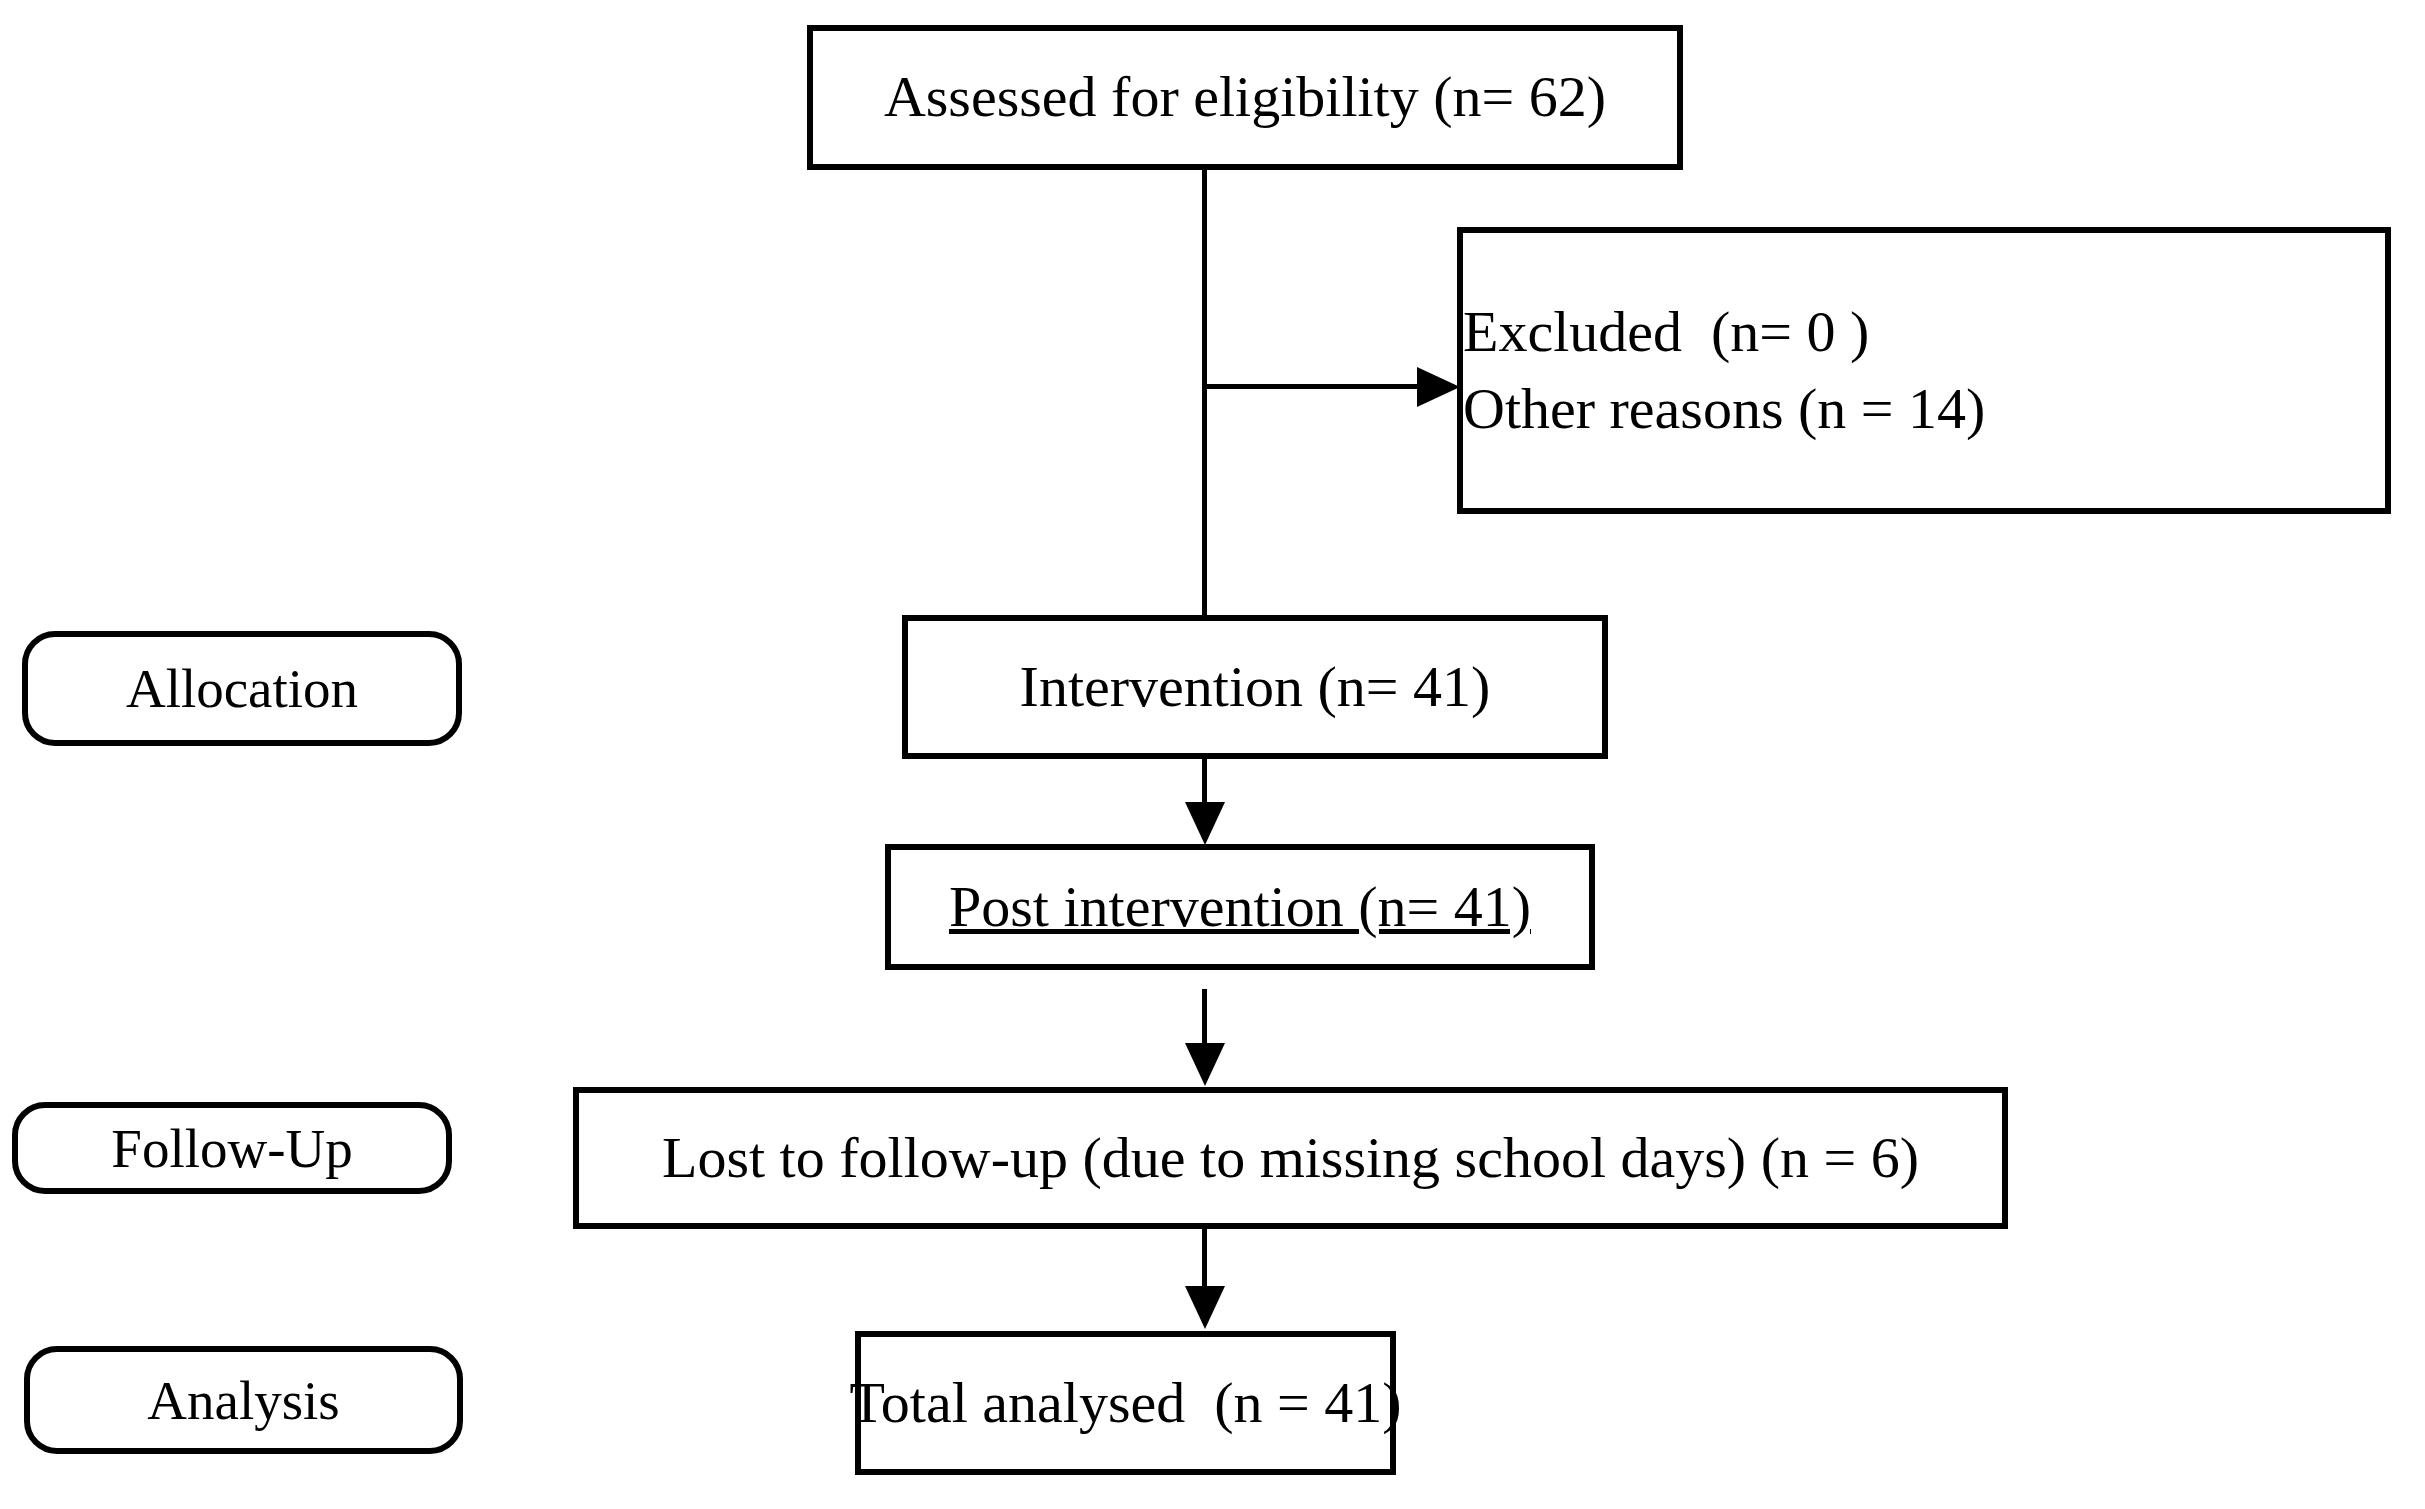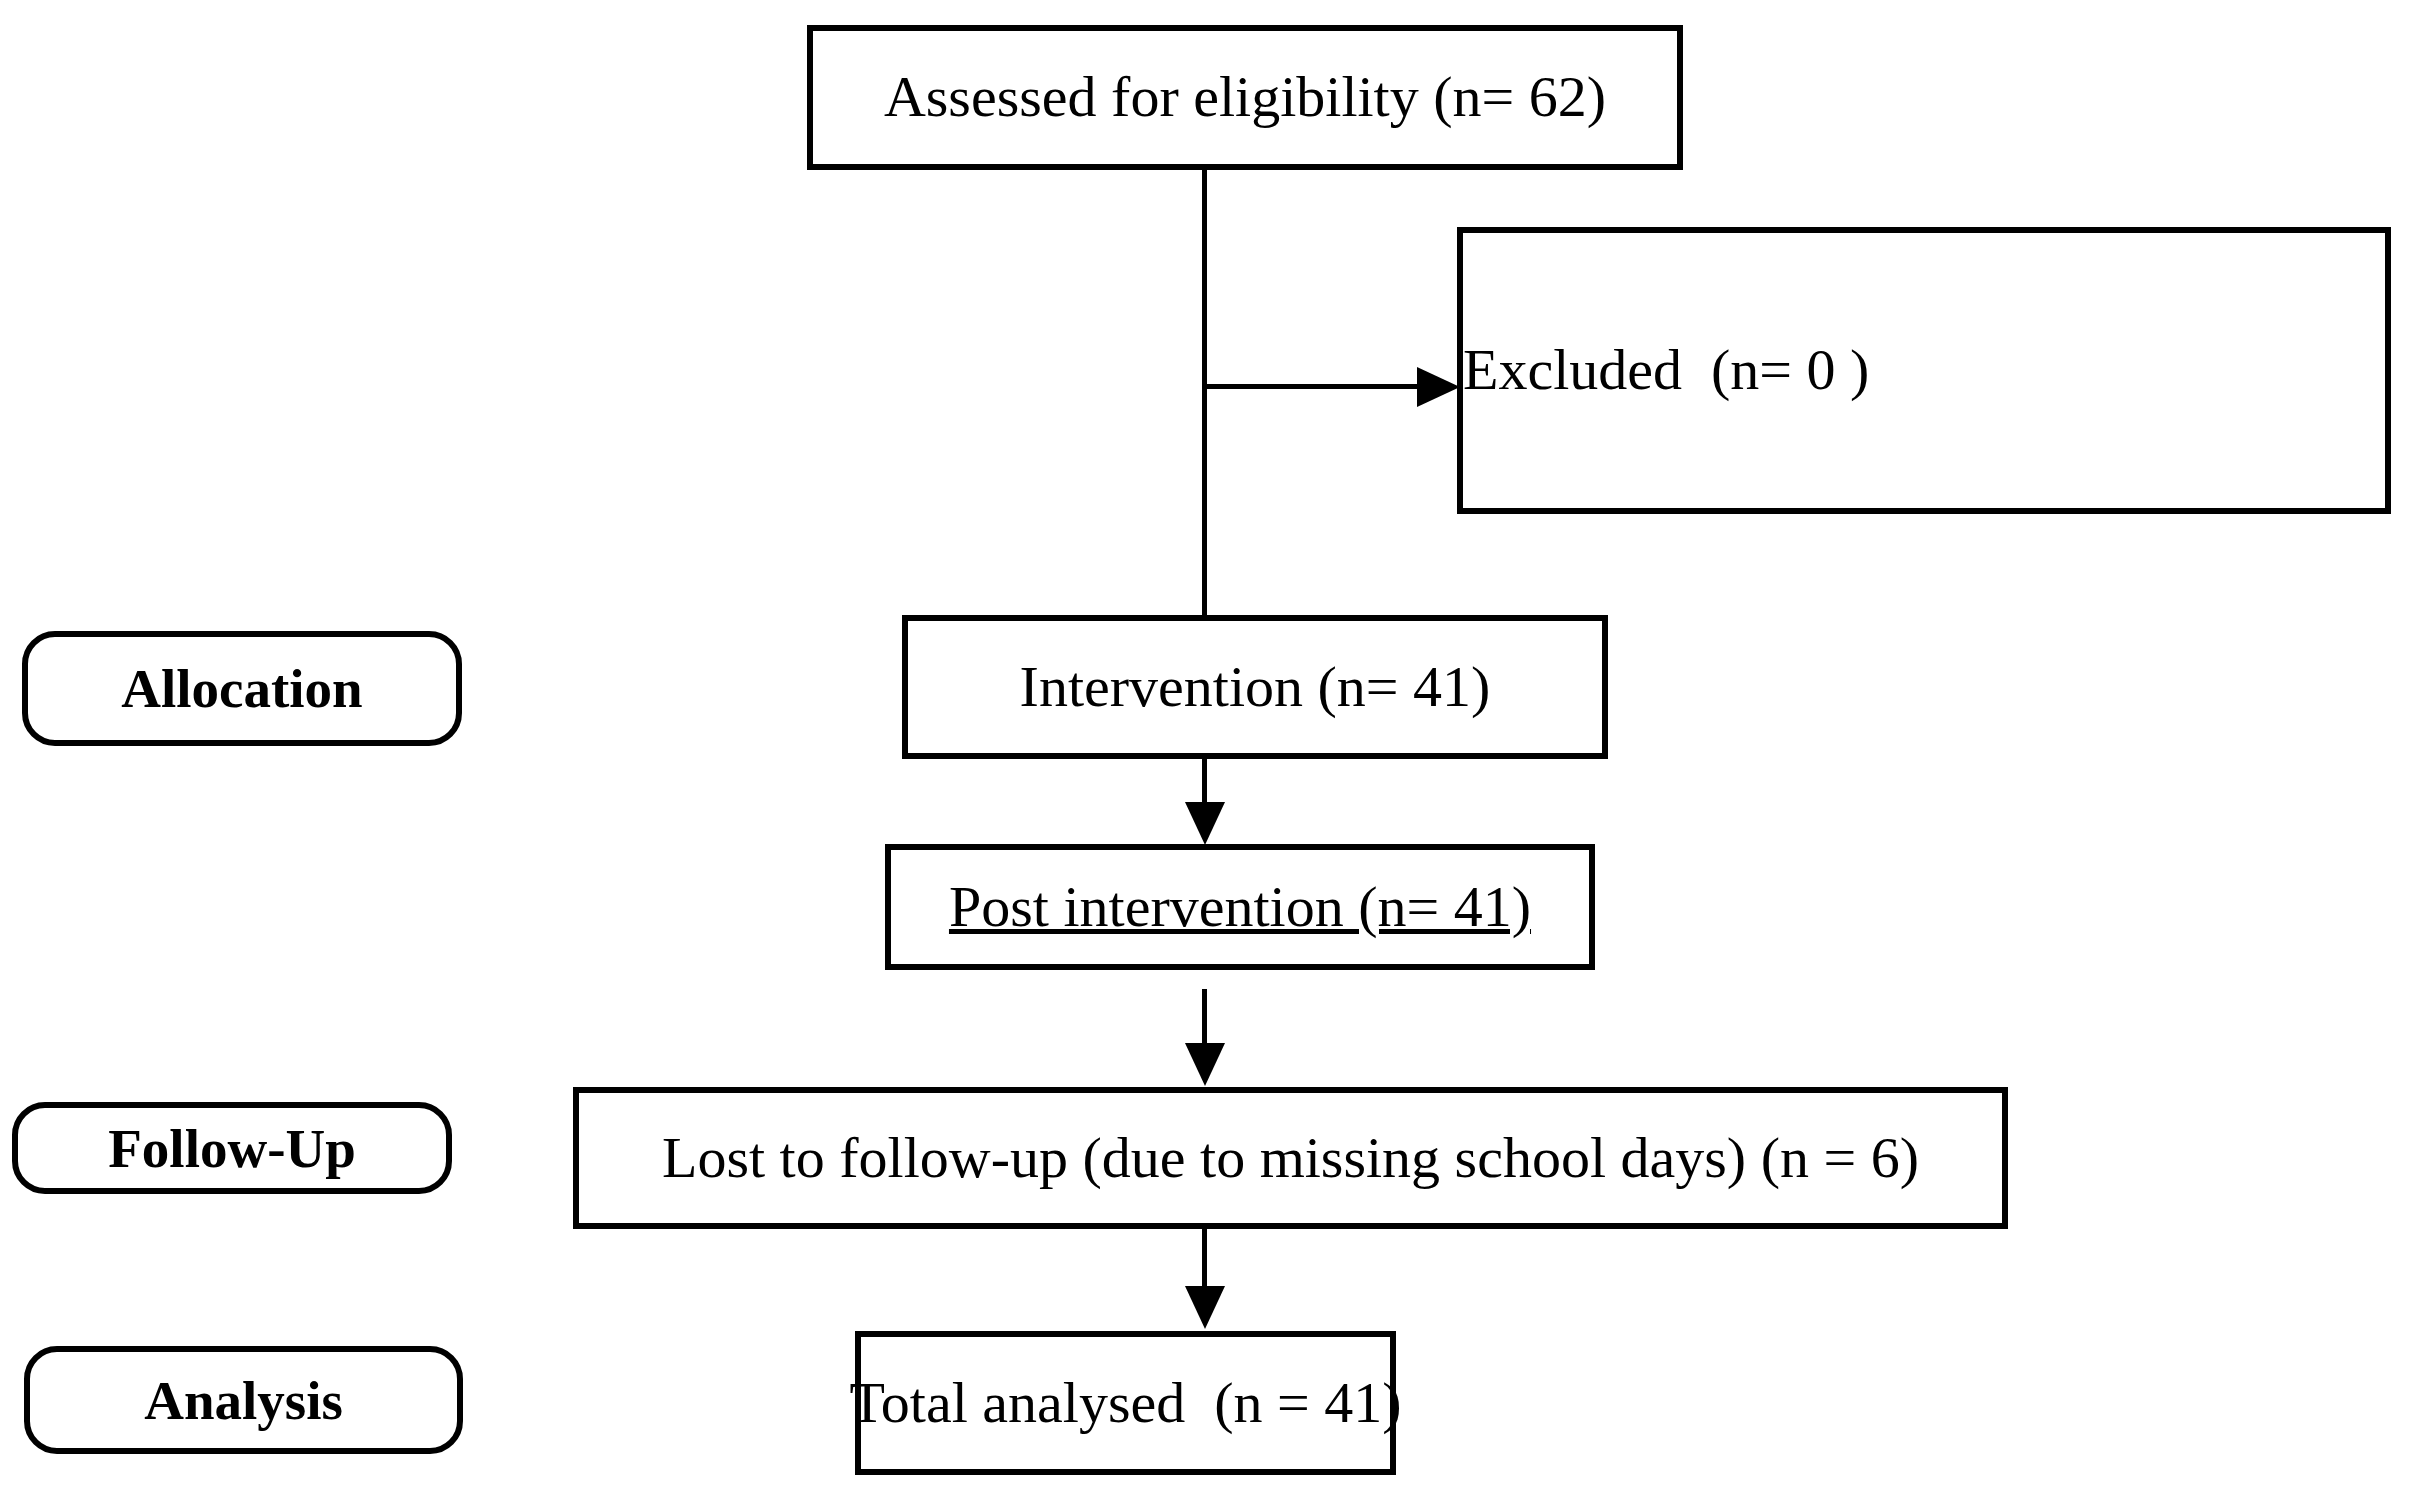--- a/index.html
+++ b/index.html
@@ -36,21 +36,21 @@
   .stage-label {
     position: absolute;
     box-sizing: border-box;
     border: 6.7px solid #000000;
     border-radius: 33px;
     background: #ffffff;
     display: flex;
     align-items: center;
     justify-content: center;
     font-size: 55px;
-    font-weight: bold;
+    font-weight: normal;
   }
   .vline {
     position: absolute;
     width: 5.2px;
     background: #000000;
   }
   .hline {
     position: absolute;
     height: 5.2px;
     background: #000000;
@@ -94,20 +94,21 @@
   #conn-lost-total            { left: 1202px; top: 1228px; height: 61px;  }
   #head-total                 { left: 1185px; top: 1286px; }
 </style>
 </head>
 <body>
 
 <div class="box" id="box-assessed">Assessed for eligibility (n= 62)</div>
 
 <div class="box multiline" id="box-excluded">
   <div>Excluded  (n= 0 )</div>
+  <div>Other reasons (n = 14)</div>
 </div>
 
 <div class="box" id="box-intervention">Intervention (n= 41)</div>
 
 <div class="box" id="box-post">Post intervention (n= 41)</div>
 
 <div class="box" id="box-lost">Lost to follow-up (due to missing school days) (n = 6)</div>
 
 <div class="box" id="box-total">Total analysed  (n = 41)</div>
 

